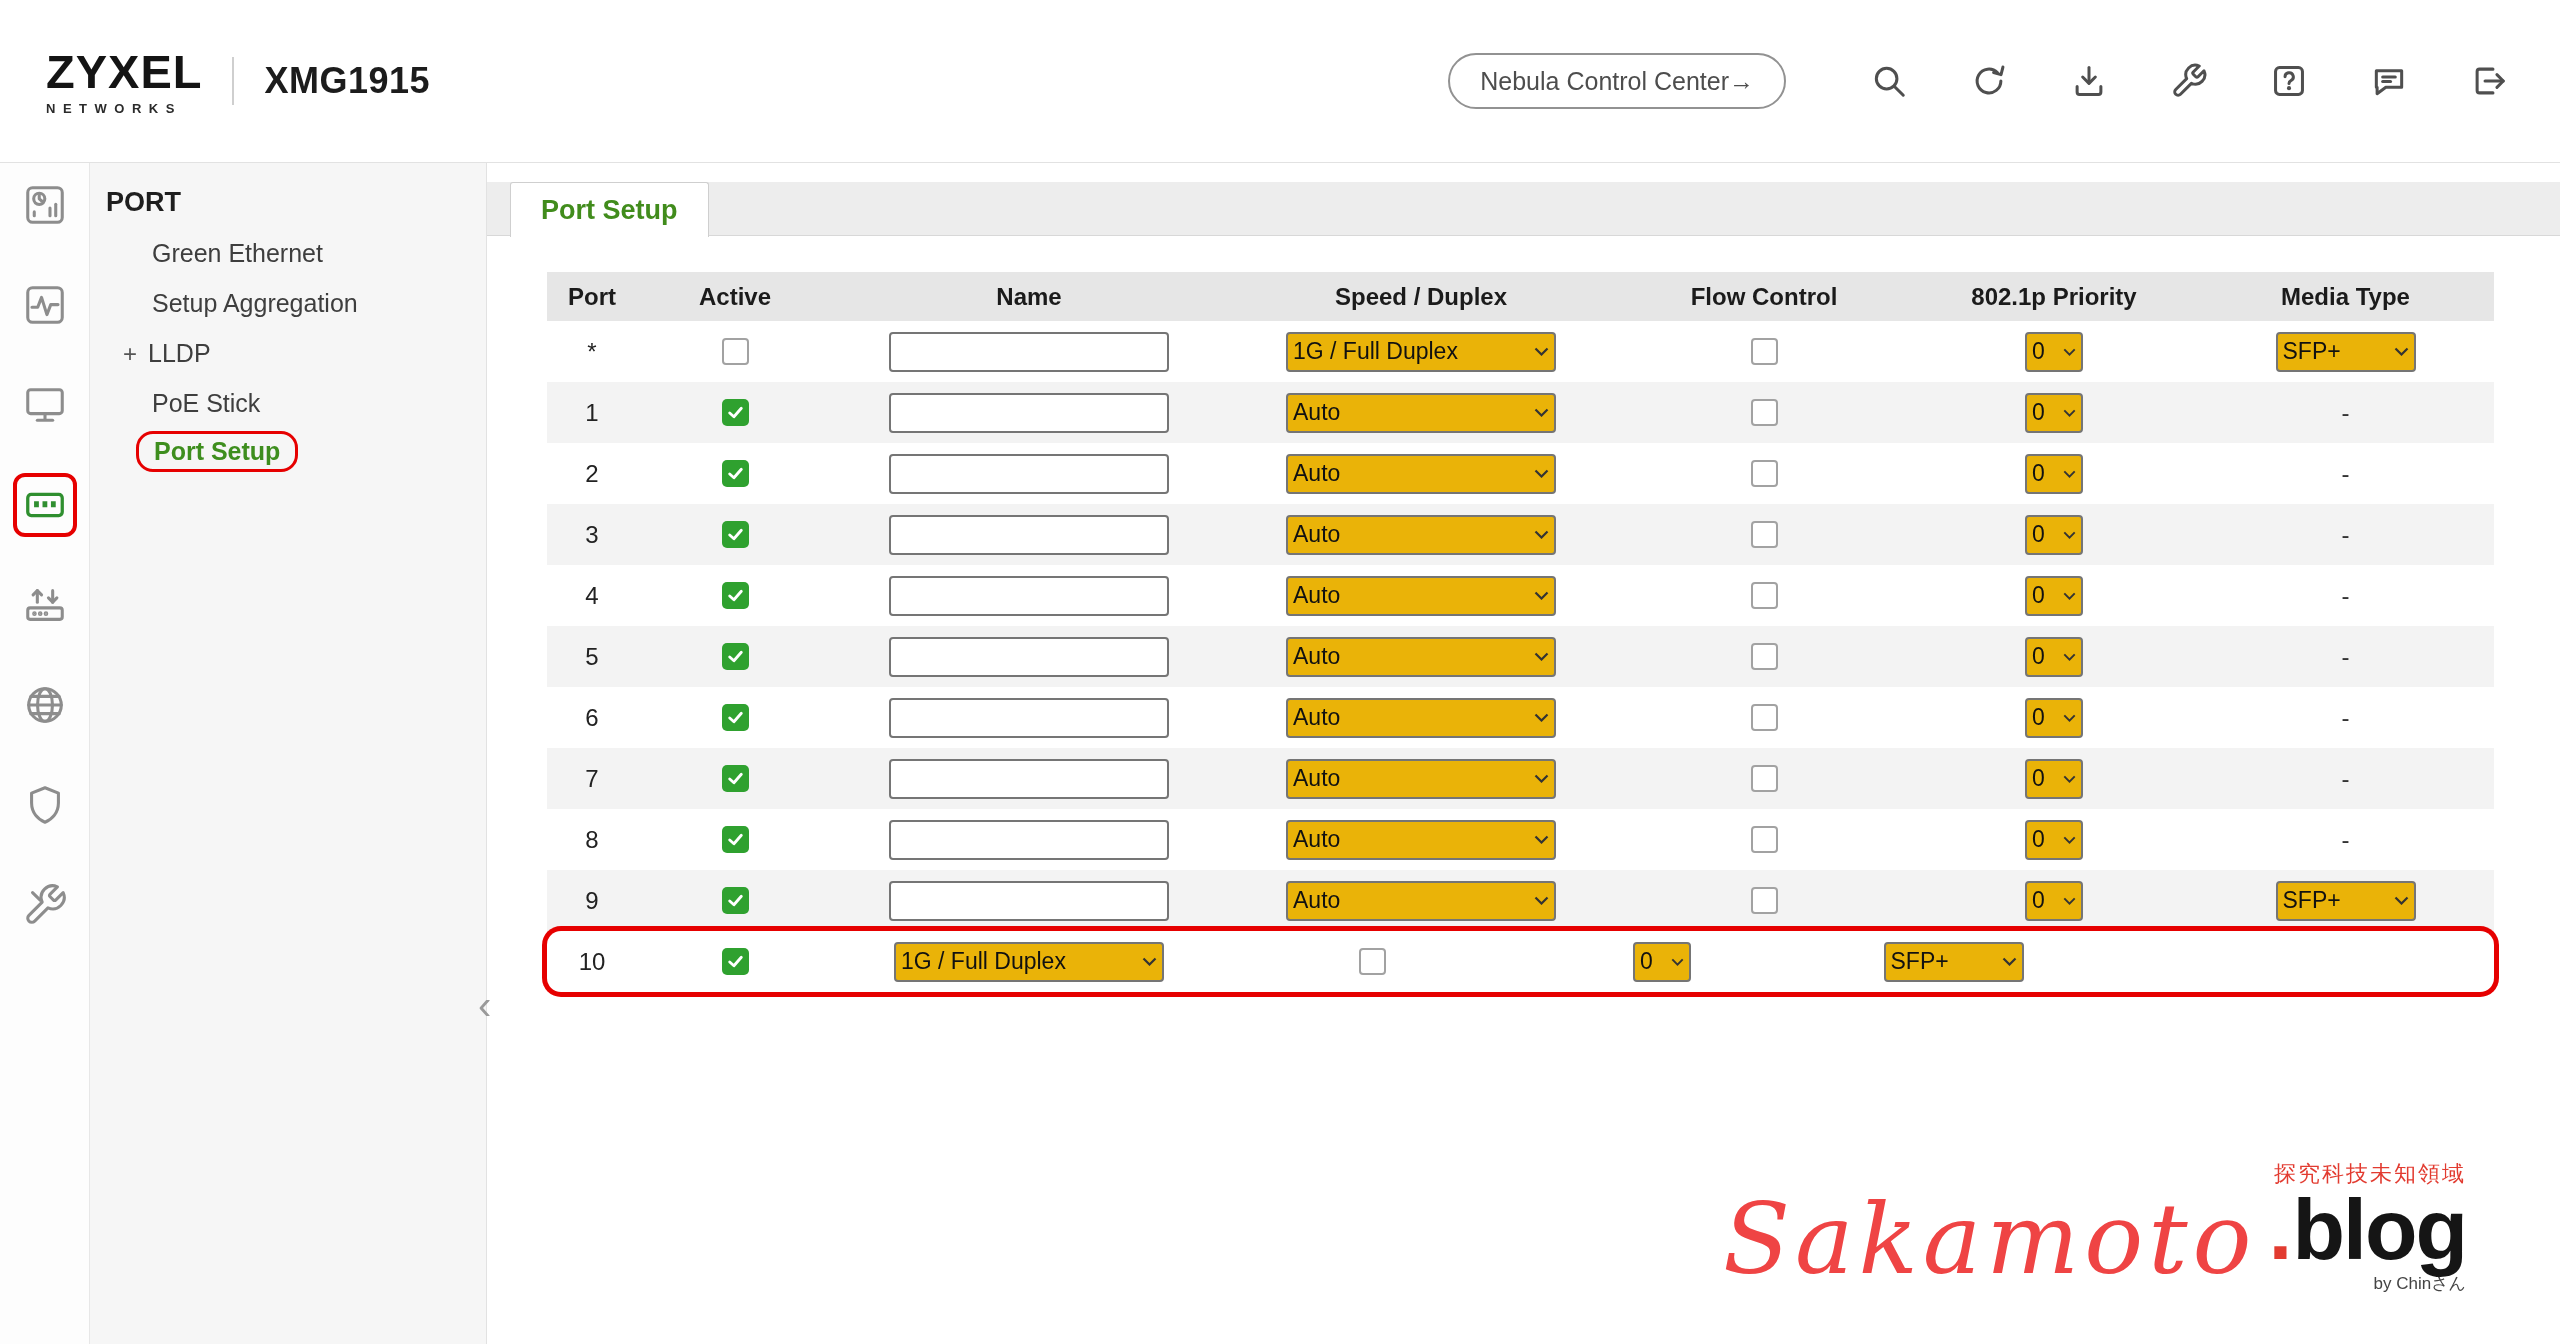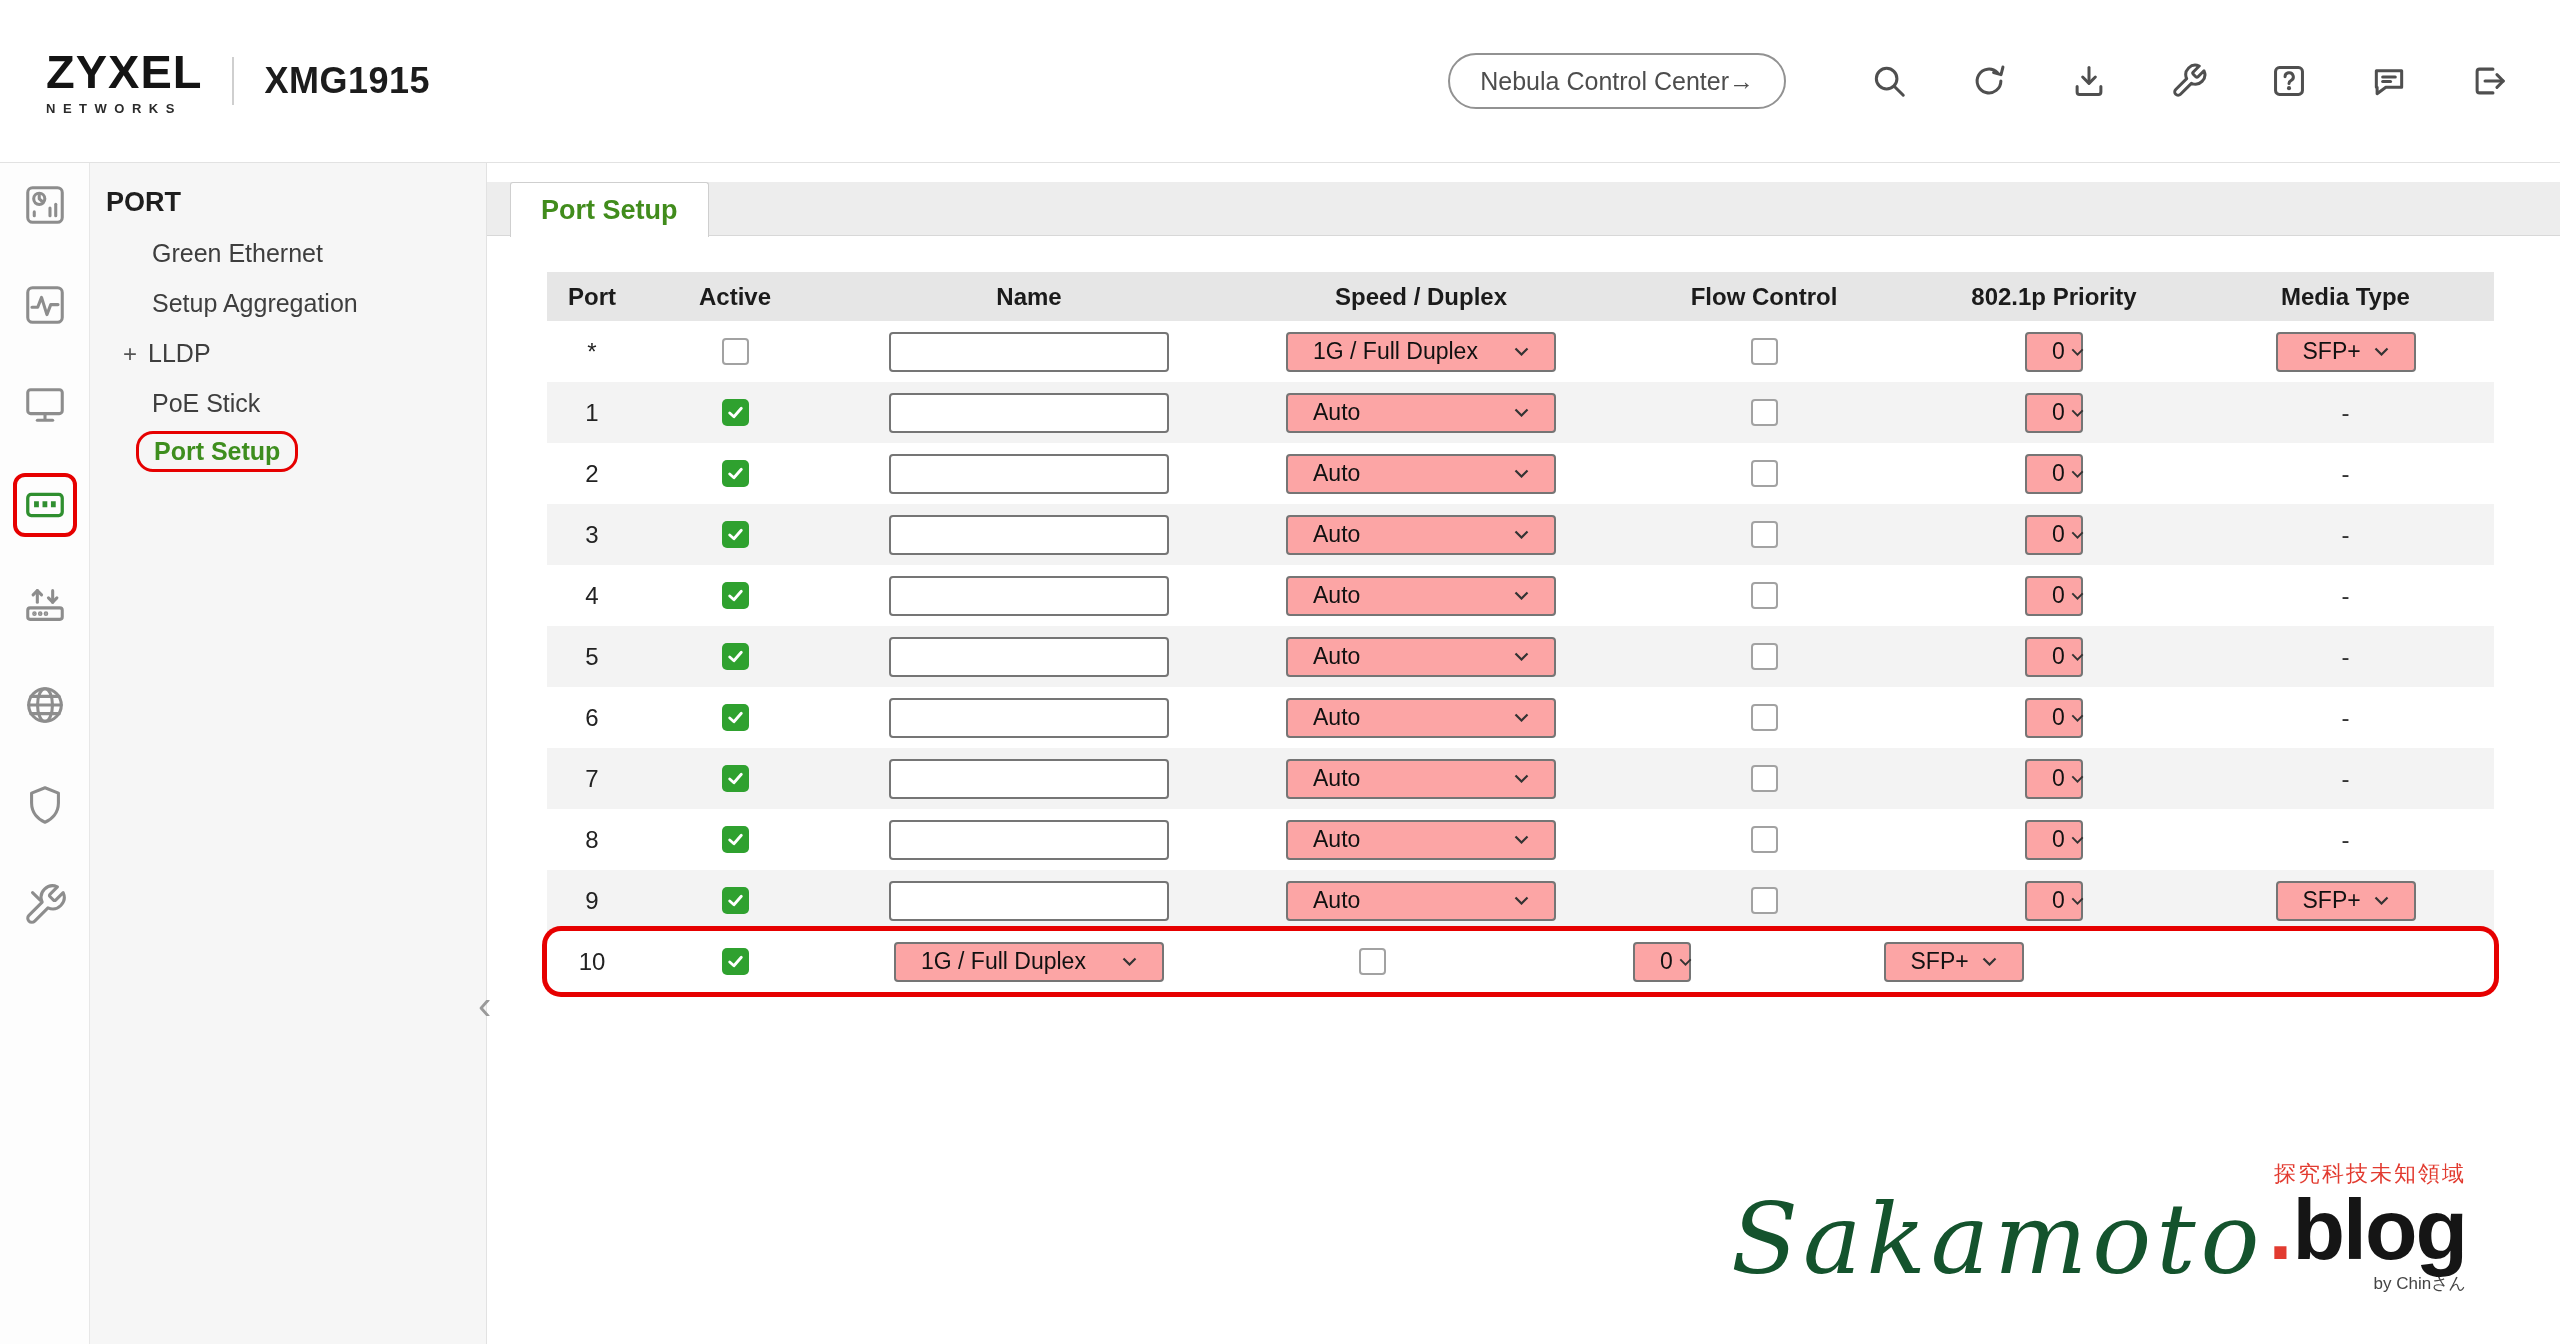--- a/index.html
+++ b/index.html
@@ -46,28 +46,28 @@
   .c0{width:90px}.c1{width:196px}.c2{width:392px}.c3{width:392px}.c4{width:294px}.c5{width:286px}.c6{width:297px}
   .trow{display:flex;height:61px;align-items:center;font-size:24px;color:#222}
   .tbody .trow:nth-child(even){background:#f3f3f3}
   .trow.hl{box-shadow:0 0 0 5px #e60000;border-radius:14px;background:#fff;position:relative;z-index:1}
 
   .cb{width:27px;height:27px;border-radius:5px;display:flex;align-items:center;justify-content:center;cursor:pointer}
   .cb.checked{background:#2fa12f}
   .cb.unchecked{background:#fff;border:2px solid #a2a2a2;border-radius:4px}
 
   .txtin{width:280px;height:40px;border:2px solid #757575;border-radius:4px;font-size:23px;padding:0 10px;font-family:inherit;background:#fff;color:#222;outline:none}
-  .sel{height:40px;background:#fca5a5;border:2px solid #757575;border-radius:4px;display:flex;align-items:center;justify-content:space-between;padding:0 25px;font-size:23px;color:#111;cursor:pointer;white-space:nowrap}
+  .sel{height:40px;background:#eab308;border:2px solid #757575;border-radius:4px;display:flex;align-items:center;justify-content:space-between;padding:0 5px;font-size:23px;color:#111;cursor:pointer;white-space:nowrap}
   .sel-speed{width:270px}.sel-pri{width:58px}.sel-media{width:140px}
   .chev{display:flex;margin-left:6px}
   .dash{color:#333}
 
   
   .watermark{position:absolute;right:94px;top:996px;display:flex;align-items:flex-end}
-  .wm-script{font-family:"DejaVu Serif",serif;font-style:italic;font-size:98px;color:#14532d;line-height:.85;letter-spacing:5px;margin-right:4px;margin-bottom:14px}
+  .wm-script{font-family:"DejaVu Serif",serif;font-style:italic;font-size:98px;color:#ef4444;line-height:.85;letter-spacing:5px;margin-right:12px;margin-bottom:14px}
   .wm-col{display:flex;flex-direction:column;align-items:flex-start}
   .wm-tagline{color:#e23b30;font-size:22px;font-weight:normal;letter-spacing:2px;margin-bottom:2px;align-self:flex-end}
   .wm-blogline{display:flex;align-items:baseline;line-height:.9}
   .wm-dot{color:#e23b30;font-size:86px;font-weight:800}
   .wm-blog{font-size:86px;font-weight:800;color:#151515;letter-spacing:-2px}
   .wm-byline{font-size:17px;color:#444;align-self:flex-end;margin-top:4px}
 </style>
 </head>
 <body>
 

